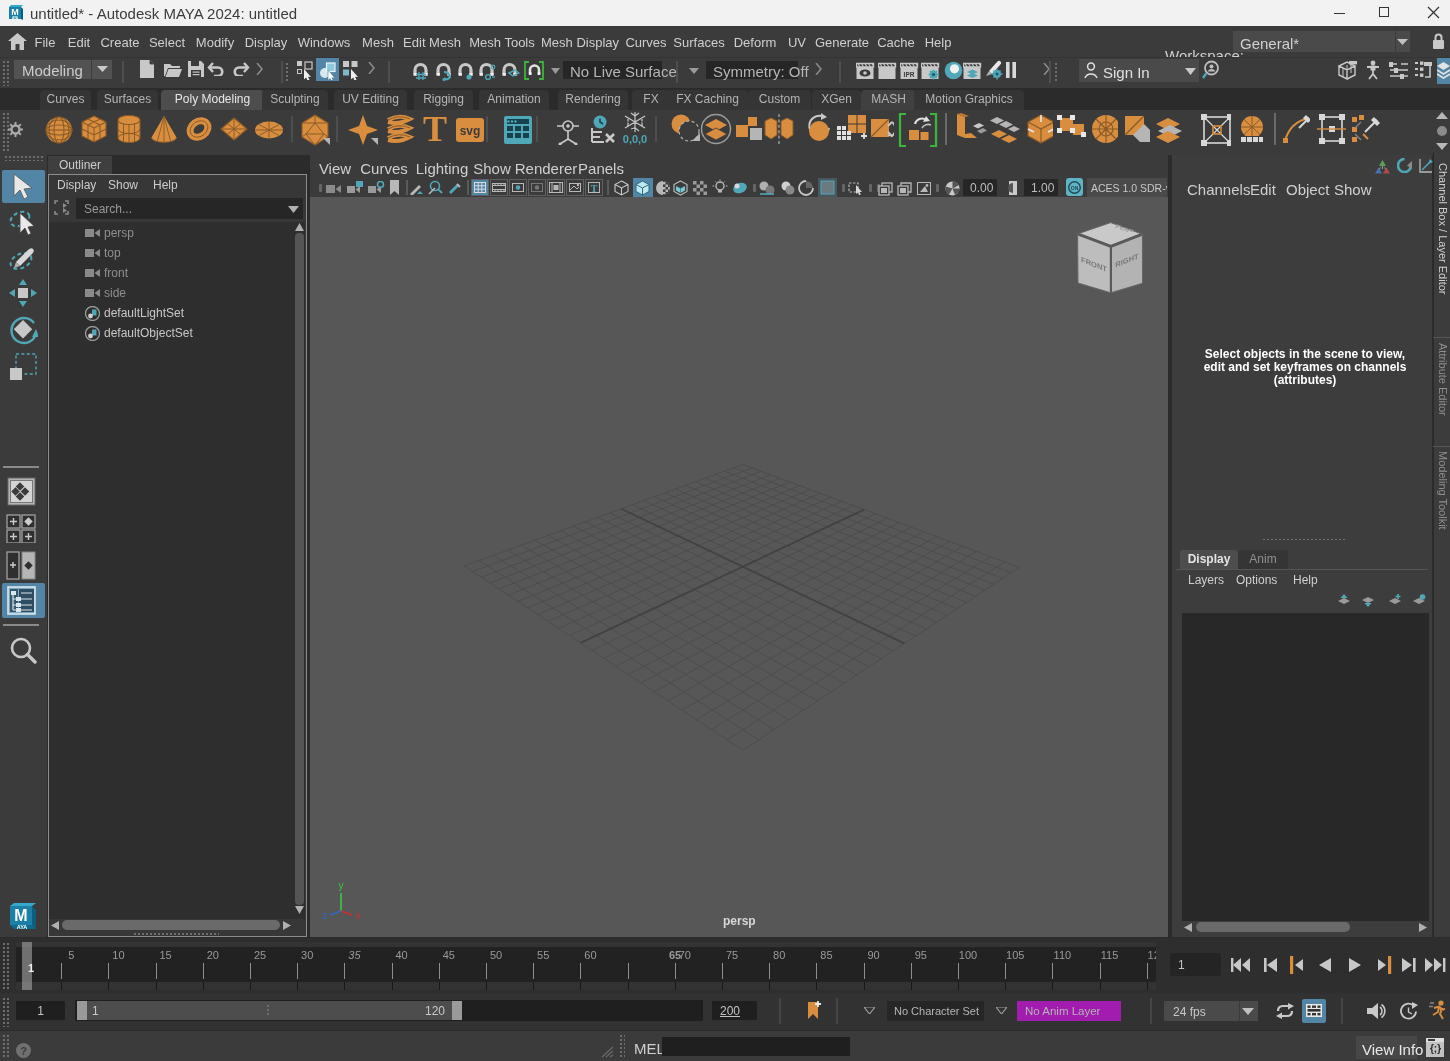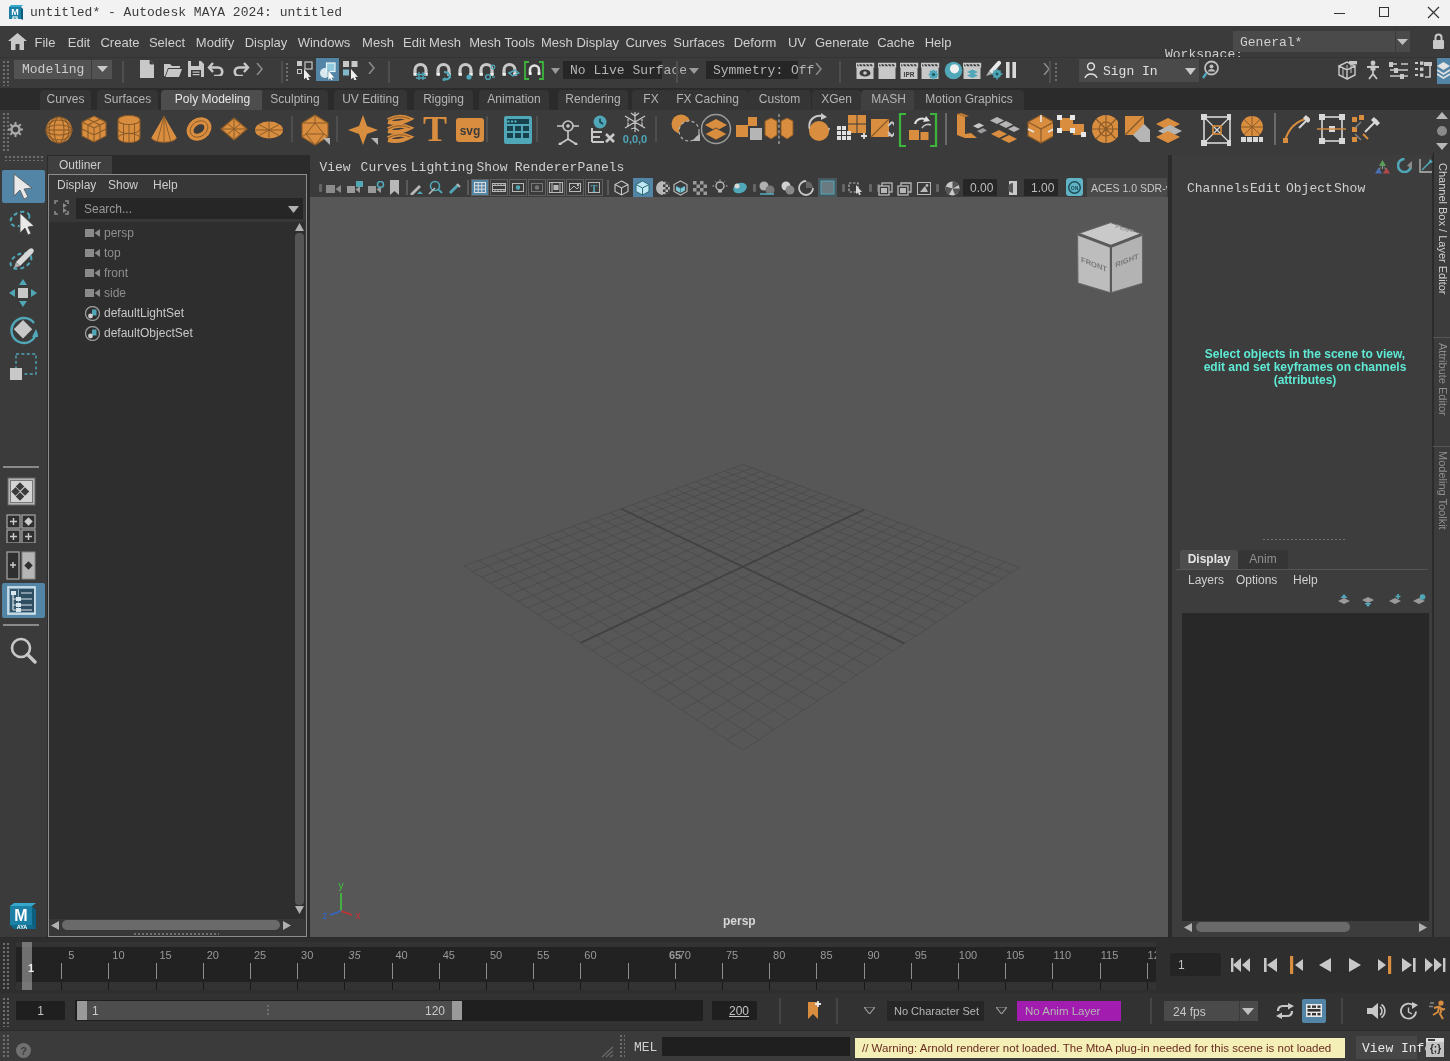--- a/index.html
+++ b/index.html
@@ -1,20 +1,20 @@
 <!DOCTYPE html>
 <html><head><meta charset="utf-8">
 <style>
 *{margin:0;padding:0;box-sizing:border-box;}
 html,body{width:1450px;height:1061px;overflow:hidden;background:#2b2b2b;font-family:"Liberation Sans",sans-serif;}
 .a{position:absolute;}
 #page{position:relative;width:1450px;height:1061px;background:#2b2b2b;}
 .vsep{position:absolute;width:2px;background:#4e4e4e;}
 .dots{position:absolute;background-image:radial-gradient(#6e6e6e 0.8px,transparent 1px);background-size:4px 4px;}
-.f12{font-size:12px;} .f13{font-size:13px;font-family:Liberation Mono, monospace;}
+.f12{font-size:12px;} .f13{font-size:15px;}
 .c-lt{color:#cfcfcf;}
 .field{background:#262626;color:#bdbdbd;}
 </style></head><body>
 <div id="page">
 
 <div class="a" style="left:0;top:0;width:1450px;height:26px;background:#f2f2f2;"></div>
 <svg class="a" style="left:8px;top:5px" width="16" height="16" viewBox="0 0 16 16">
 <polygon points="1,2 13,2 13,14 1,14" fill="#1b7fa6"></polygon>
 <polygon points="13,2 15,4 15,15 13,14" fill="#0d5f80"></polygon>
 <polygon points="1,2 3,0 15,0 13,2" fill="#35a8cc"></polygon>
@@ -1059,21 +1059,21 @@
     </svg>
 <svg class="a" style="left:1419px;top:158px" width="14" height="15" viewBox="0 0 14 15">
       <path d="M1,1 L1,14 L13,14" stroke="#b8b8b8" stroke-width="1.3" fill="none"></path>
       <path d="M3,12 L11,4" stroke="#4fa7b8" stroke-width="1.6"></path>
       <polygon points="11,1 14,4 9,6" fill="#4fa7b8"></polygon>
     </svg>
 <div class="a f13" style="left:1187px;top:181px;color:#cfcfcf;">Channels</div>
 <div class="a f13" style="left:1250px;top:181px;color:#cfcfcf;">Edit</div>
 <div class="a f13" style="left:1286px;top:181px;color:#cfcfcf;">Object</div>
 <div class="a f13" style="left:1334px;top:181px;color:#cfcfcf;">Show</div>
-<div class="a" style="left:1190px;top:348px;width:230px;height:45px;color:#5eead4;font-size:12px;font-weight:bold;text-align:center;line-height:12.8px;">Select objects in the scene to view,<br>edit and set keyframes on channels<br>(attributes)</div>
+<div class="a" style="left:1190px;top:348px;width:230px;height:45px;color:#ffffff;font-size:12px;font-weight:bold;text-align:center;line-height:12.8px;">Select objects in the scene to view,<br>edit and set keyframes on channels<br>(attributes)</div>
 <div class="dots" style="left:1262px;top:538px;width:84px;height:3px;background-size:4px 3px;"></div>
 <div class="a" style="left:1180px;top:550px;width:58px;height:19px;background:#4d4d4d;color:#e4e4e4;font-size:12px;font-weight:bold;text-align:center;line-height:19px;border-radius:3px 3px 0 0;">Display</div>
 <div class="a" style="left:1238px;top:550px;width:50px;height:19px;background:#353535;color:#909090;font-size:12px;text-align:center;line-height:19px;border-radius:3px 3px 0 0;">Anim</div>
 <div class="a" style="left:1176px;top:569px;width:252px;height:368px;background:#3d3d3d;border-top:1px solid #555;"></div>
 <div class="a f12" style="left:1188px;top:573px;color:#cfcfcf;">Layers</div>
 <div class="a f12" style="left:1236px;top:573px;color:#cfcfcf;">Options</div>
 <div class="a f12" style="left:1293px;top:573px;color:#cfcfcf;">Help</div>
 <svg class="a" style="left:1337px;top:594px" width="14" height="13" viewBox="0 0 14 13">
       <path d="M1,7 L7,4 L13,7 L7,10 Z" fill="#9a9a9a"></path>
       <polygon points="7,0 10.5,4 3.5,4" fill="#4fa7b8"></polygon>
@@ -1219,21 +1219,21 @@
 <div class="a" style="left:0;top:993px;width:1450px;height:37px;background:#323232;"></div>
 <div class="dots" style="left:2px;top:997px;width:8px;height:30px;"></div>
 <div class="a" style="left:16px;top:1001px;width:49px;height:19px;background:#1f1f1f;color:#c3c3c3;font-size:12px;text-align:center;padding-top:3px;">1</div>
 <div class="a" style="left:75px;top:1000px;width:628px;height:21px;background:#1f1f1f;"></div>
 <div class="a" style="left:77px;top:1001px;width:385px;height:19px;background:#4d4d4d;"></div>
 <div class="a" style="left:77px;top:1001px;width:10px;height:19px;background:#9a9a9a;"></div>
 <div class="a" style="left:452px;top:1001px;width:10px;height:19px;background:#9a9a9a;"></div>
 <div class="a" style="left:92px;top:1004px;font-size:12px;color:#c8c8c8;">1</div>
 <div class="a" style="left:425px;top:1004px;font-size:12px;color:#c8c8c8;">120</div>
 <div class="dots" style="left:266px;top:1004px;width:5px;height:13px;background-size:4px 4px;"></div>
-<div class="a" style="left:712px;top:1001px;width:45px;height:19px;background:#1f1f1f;color:#c3c3c3;font-size:12px;padding:3px 0 0 17px;text-decoration:underline;">200</div>
+<div class="a" style="left:712px;top:1001px;width:45px;height:19px;background:#1f1f1f;color:#c3c3c3;font-size:12px;padding:3px 0 0 8px;text-decoration:underline;">200</div>
 <div class="a" style="left:779px;top:998px;width:2px;height:26px;background:#454545;"></div>
 <svg class="a" style="left:806px;top:1000px" width="16" height="20" viewBox="0 0 16 20">
       <path d="M2,2 L12,2 L12,19 L7,14 L2,19 Z" fill="#d98e3f"></path>
       <path d="M12,1 L12,7 M9,4 L15,4" stroke="#e8e8e8" stroke-width="1.8"></path>
     </svg>
 <div class="a" style="left:836px;top:998px;width:2px;height:26px;background:#454545;"></div>
 <svg class="a" style="left:864px;top:1007px" width="11" height="7" viewBox="0 0 11 7">
       <polygon points="0,0 11,0 5.5,7" fill="none" stroke="#9a9a9a" stroke-width="1.2"></polygon>
     </svg>
 <div class="a" style="left:887px;top:1001px;width:97px;height:20px;background:#262626;color:#b5b5b5;font-size:11px;white-space:nowrap;overflow:hidden;padding:4px 0 0 7px;">No Character Set</div>
@@ -1285,19 +1285,18 @@
 <svg class="a" style="left:16px;top:1043px" width="15" height="15" viewBox="0 0 15 15">
       <circle cx="7.5" cy="7.5" r="7.5" fill="#707070"></circle>
       <text x="7.5" y="11.5" font-size="11" font-weight="bold" fill="#3b3b3b" text-anchor="middle" font-family="Liberation Sans">?</text>
     </svg>
 <svg class="a" style="left:600px;top:1046px" width="14" height="12" viewBox="0 0 14 12">
       <path d="M13,1 L2,11 M13,5 L6,11 M13,9 L10,11" stroke="#6a6a6a" stroke-width="1.2"></path>
     </svg>
 <div class="dots" style="left:619px;top:1034px;width:6px;height:24px;"></div>
 <div class="a f13" style="left:634px;top:1040px;color:#cfcfcf;">MEL</div>
 <div class="a" style="left:662px;top:1037px;width:188px;height:19px;background:#1f1f1f;"></div>
-<div class="a" style="left:855px;top:1038px;width:490px;height:20px;background:#f3efb7;color:#6b2b20;font-size:11.5px;white-space:nowrap;overflow:hidden;padding:4px 0 0 7px;">// Warning: Arnold renderer not loaded. The MtoA plug-in needed for this scene is not loaded</div>
 <div class="a" style="left:1356px;top:1036px;width:61px;height:23px;background:#474747;"></div>
 <div class="a f13" style="left:1362px;top:1041px;color:#e8e8e8;">View Info</div>
 <div class="a" style="left:1426px;top:1038px;width:18px;height:19px;background:#c2c2c2;"></div>
 <div class="a" style="left:1426px;top:1038px;width:18px;height:4px;background:#dedede;"></div>
 <div class="a" style="left:1427.5px;top:1039px;width:7px;height:1.6px;background:#3a3a3a;"></div>
 <div class="a" style="left:1428px;top:1043px;width:15px;height:12px;color:#2a2a2a;font-size:10px;font-weight:bold;text-align:center;">{;}</div>
 </div>
 </body></html>

